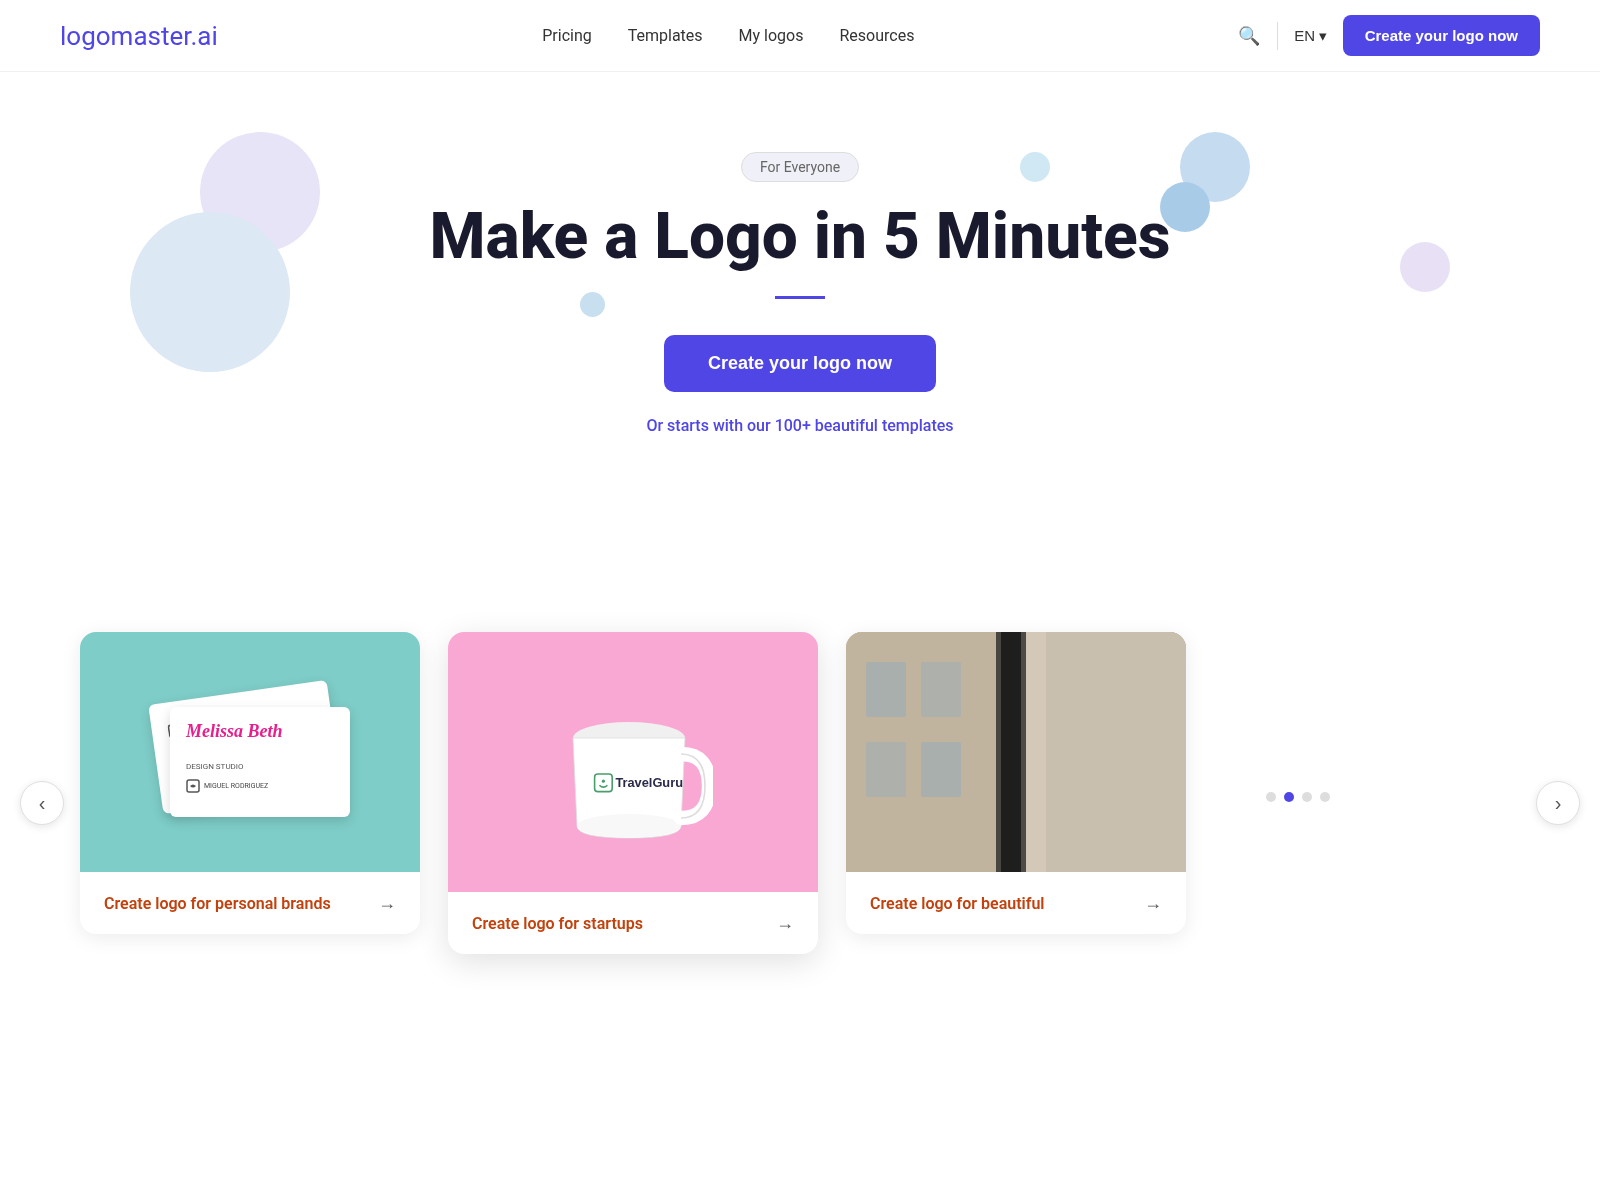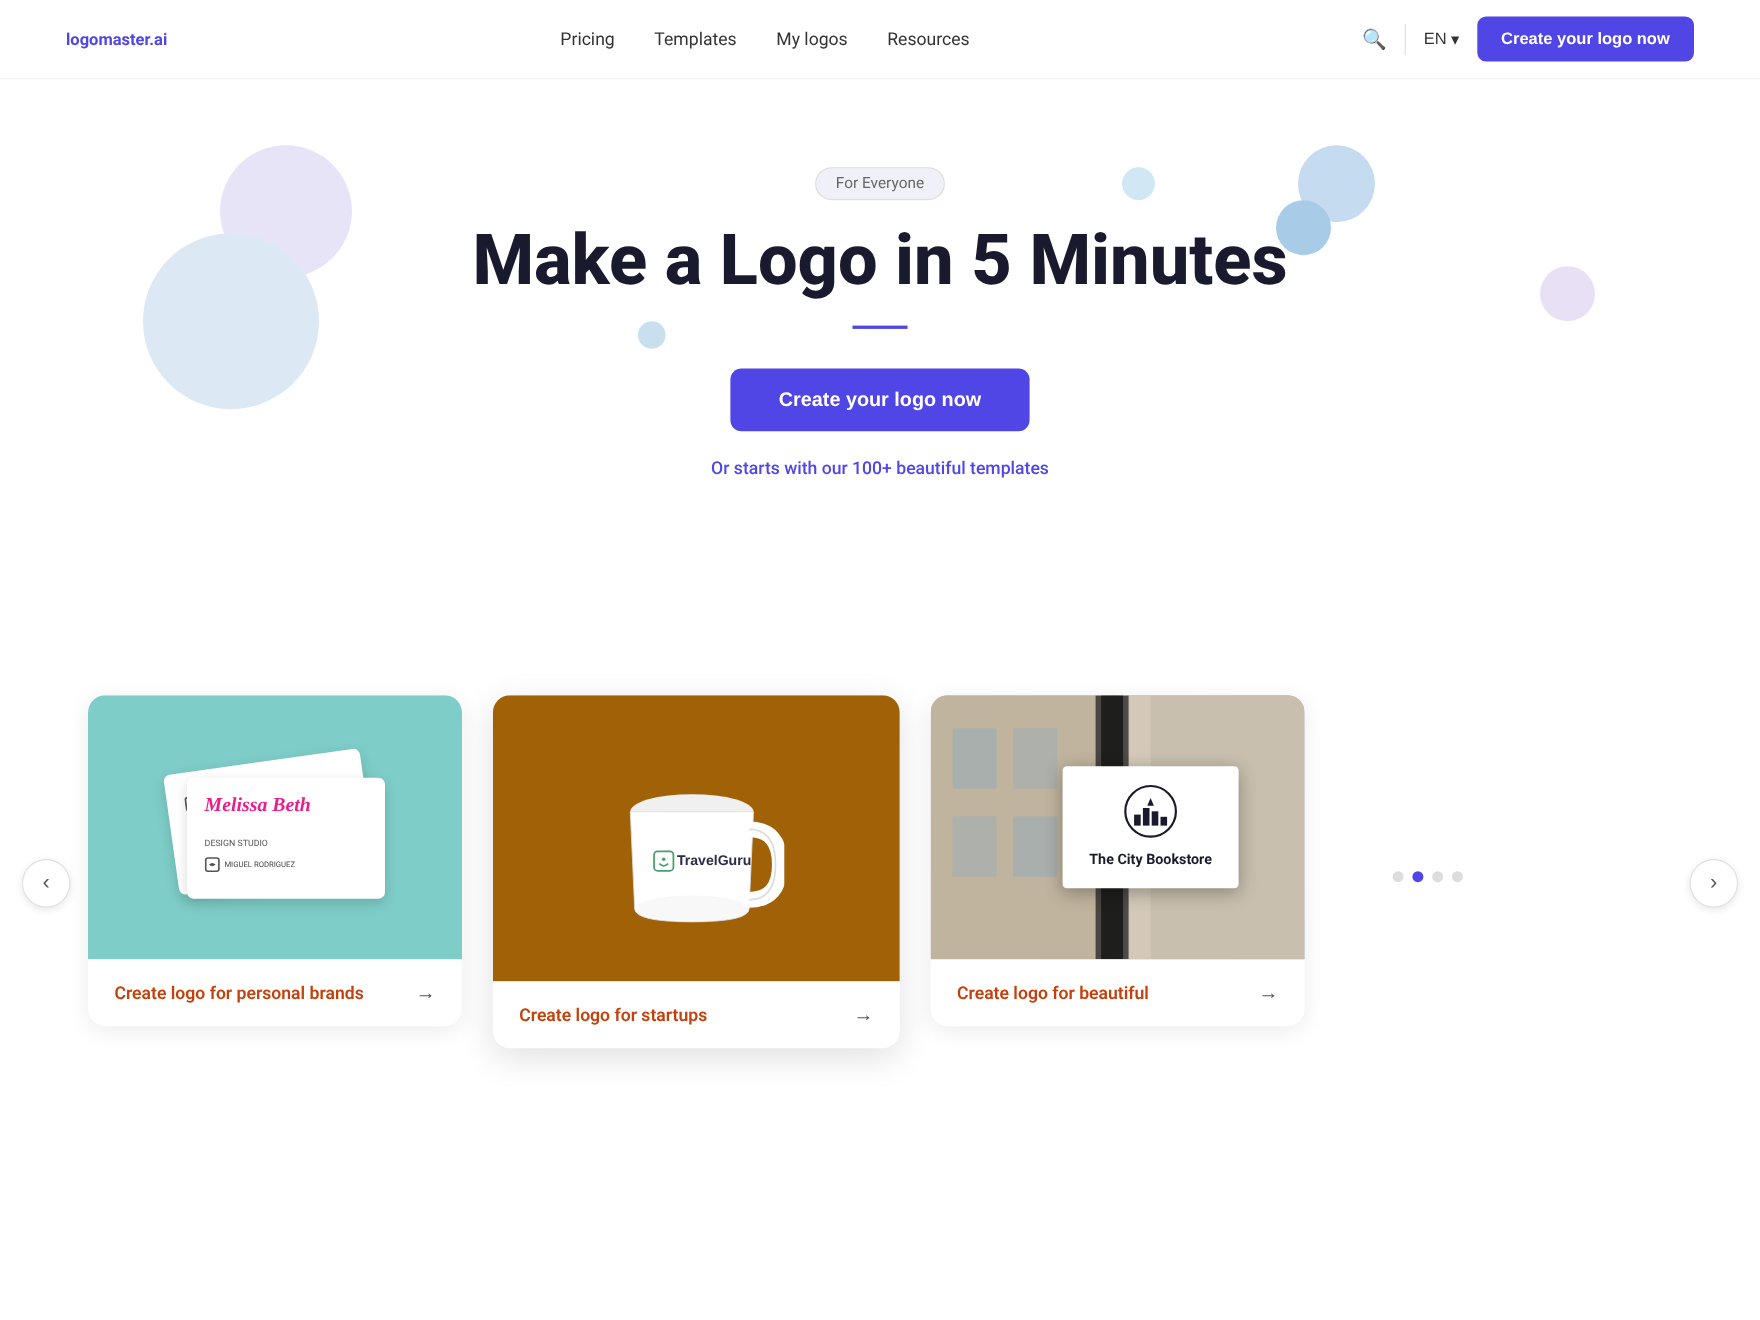--- a/index.html
+++ b/index.html
@@ -4,21 +4,21 @@
   <style>
     * { margin: 0; padding: 0; box-sizing: border-box; }
     body { font-family: -apple-system, BlinkMacSystemFont, 'Segoe UI', Roboto, sans-serif; background: #fff; overflow-x: hidden; }
 
     
     .navbar {
       display: flex; align-items: center; justify-content: space-between;
       padding: 0 60px; height: 72px; border-bottom: 1px solid #f0f0f0;
       position: sticky; top: 0; background: #fff; z-index: 100;
     }
-    .logo-text { font-size: 15px; font-weight: 700; color: #1a1a2e; }
+    .logo-text { font-size: 26px; font-weight: 400; color: #1a1a2e; }
     .logo-text span { color: #4f46e5; }
     .nav-links { display: flex; align-items: center; gap: 36px; }
     .nav-links a { text-decoration: none; color: #333; font-size: 16px; }
     .nav-right { display: flex; align-items: center; gap: 16px; }
     .nav-divider { width: 1px; height: 28px; background: #ddd; }
     .search-icon-btn { background: none; border: none; cursor: pointer; font-size: 18px; color: #555; }
     .lang-btn { background: none; border: none; cursor: pointer; font-size: 15px; color: #333; display: flex; align-items: center; gap: 4px; }
     .cta-btn-nav {
       background: #4f46e5; color: #fff; border: none; border-radius: 8px;
       padding: 12px 22px; font-size: 15px; font-weight: 600; cursor: pointer;
@@ -108,21 +108,21 @@
     .biz-card-back {
       width: 180px; height: 110px; top: 5px; left: 15px; z-index: 1;
       transform: rotate(-8deg);
       padding: 14px 16px;
     }
     .melissa-name { font-family: 'Georgia', serif; font-size: 18px; font-weight: 700; color: #e91e8c; font-style: italic; }
     .melissa-title { font-size: 8px; color: #555; margin-top: 20px; }
     .small-logo { font-size: 8px; color: #333; margin-top: 8px; display: flex; align-items: center; gap: 4px; }
 
     
-    .card-img-2 { background: #a16207; position: relative; }
+    .card-img-2 { background: #f9a8d4; position: relative; }
     .mug-svg { width: 160px; height: 180px; }
 
     
     .card-img-3 { background: linear-gradient(135deg, #d4c5b0 0%, #b0a090 50%, #8090a0 100%); position: relative; overflow: hidden; }
     .building-sign {
       position: absolute; right: 60px; top: 50%; transform: translateY(-50%);
       background: #fff; border-radius: 4px; padding: 16px 20px;
       box-shadow: 0 4px 16px rgba(0,0,0,0.3); width: 160px;
     }
     .building-sign-text { font-size: 13px; font-weight: 700; text-align: center; color: #1a1a2e; line-height: 1.3; }
@@ -271,36 +271,20 @@
 
             <rect x="20" y="30" width="40" height="55" rx="2" fill="#9aacb8" opacity="0.6"></rect>
             <rect x="75" y="30" width="40" height="55" rx="2" fill="#9aacb8" opacity="0.5"></rect>
             <rect x="20" y="110" width="40" height="55" rx="2" fill="#9aacb8" opacity="0.5"></rect>
             <rect x="75" y="110" width="40" height="55" rx="2" fill="#9aacb8" opacity="0.6"></rect>
 
             <rect x="150" y="0" width="30" height="240" fill="#2a2a2a" opacity="0.8"></rect>
             <rect x="155" y="0" width="20" height="240" fill="#1a1a1a" opacity="0.9"></rect>
           </svg>
 
-          <div class="building-sign">
-
-            <div style="text-align:center; margin-bottom:8px;">
-              <svg width="50" height="50" viewBox="0 0 50 50">
-                <circle cx="25" cy="25" r="23" fill="none" stroke="#1a1a2e" stroke-width="2"></circle>
-
-                <rect x="10" y="28" width="6" height="10" fill="#1a1a2e"></rect>
-                <rect x="18" y="22" width="6" height="16" fill="#1a1a2e"></rect>
-                <rect x="26" y="25" width="6" height="13" fill="#1a1a2e"></rect>
-                <rect x="34" y="30" width="6" height="8" fill="#1a1a2e"></rect>
-
-                <polygon points="22,20 25,13 28,20" fill="#1a1a2e"></polygon>
-              </svg>
-            </div>
-            <div class="building-sign-text">The City Bookstore</div>
-          </div>
         </div>
         <div class="card-footer">
           <span class="card-label">Create logo for beautiful</span>
           <span class="card-arrow">→</span>
         </div>
       </div>
 
     </div>
 
     <div class="dots">

